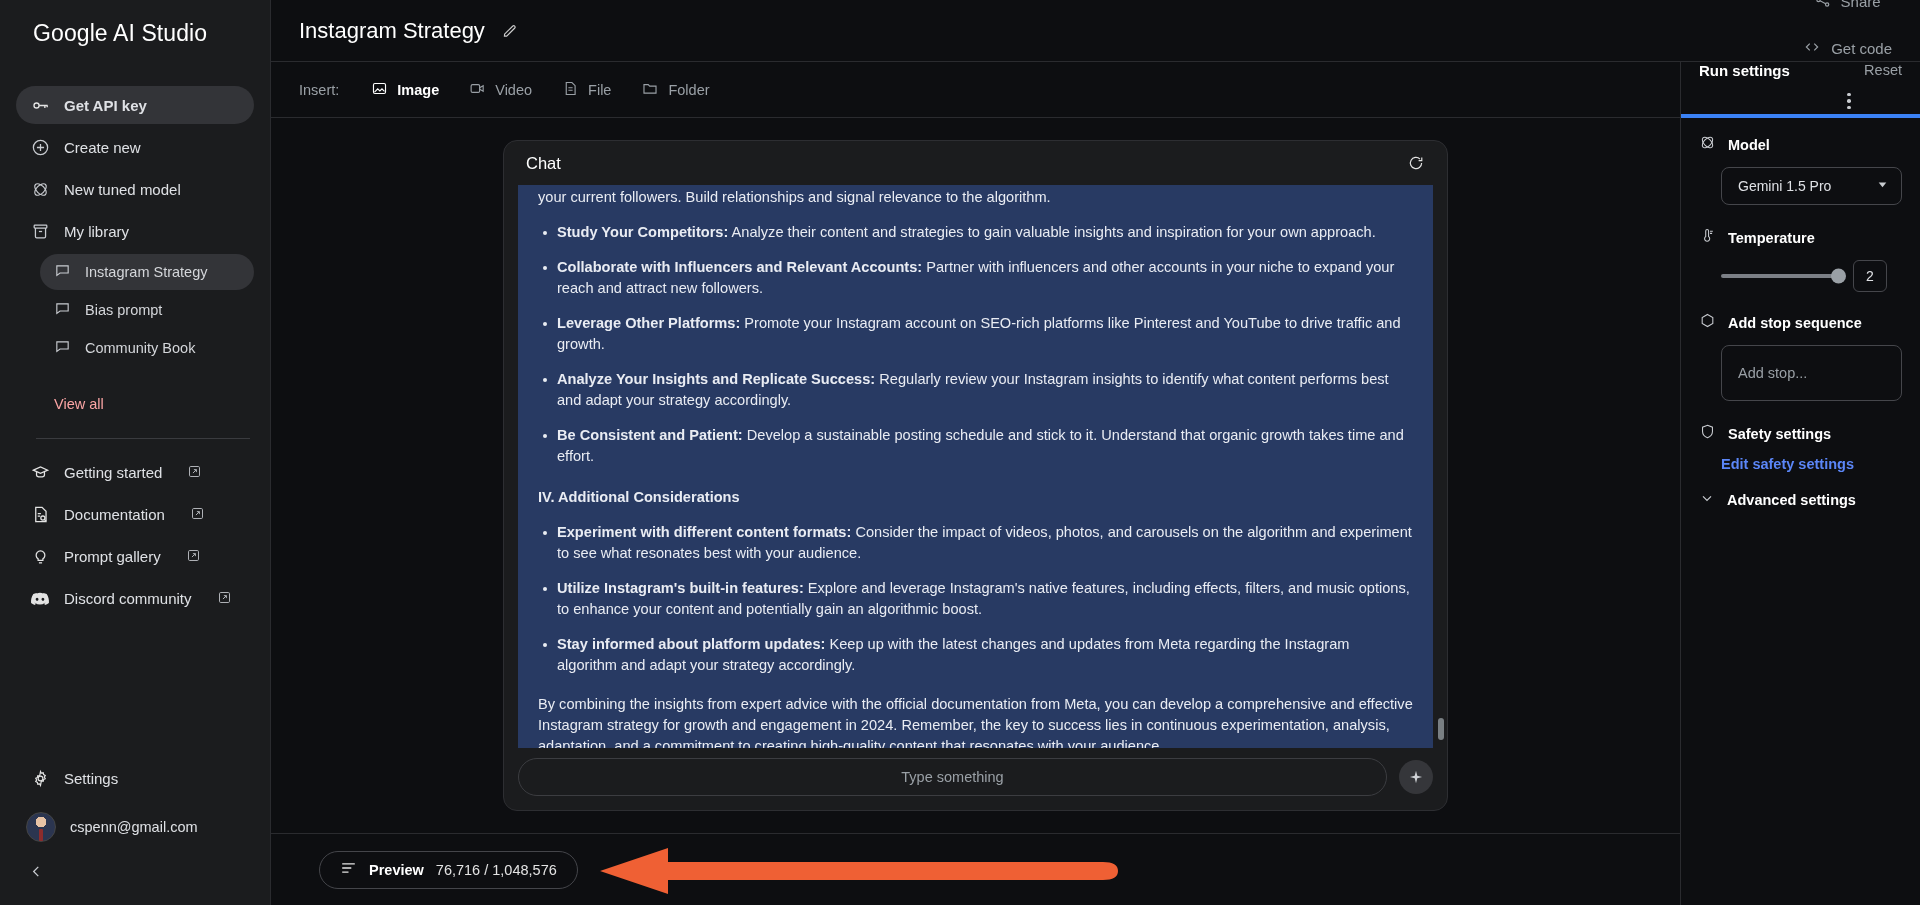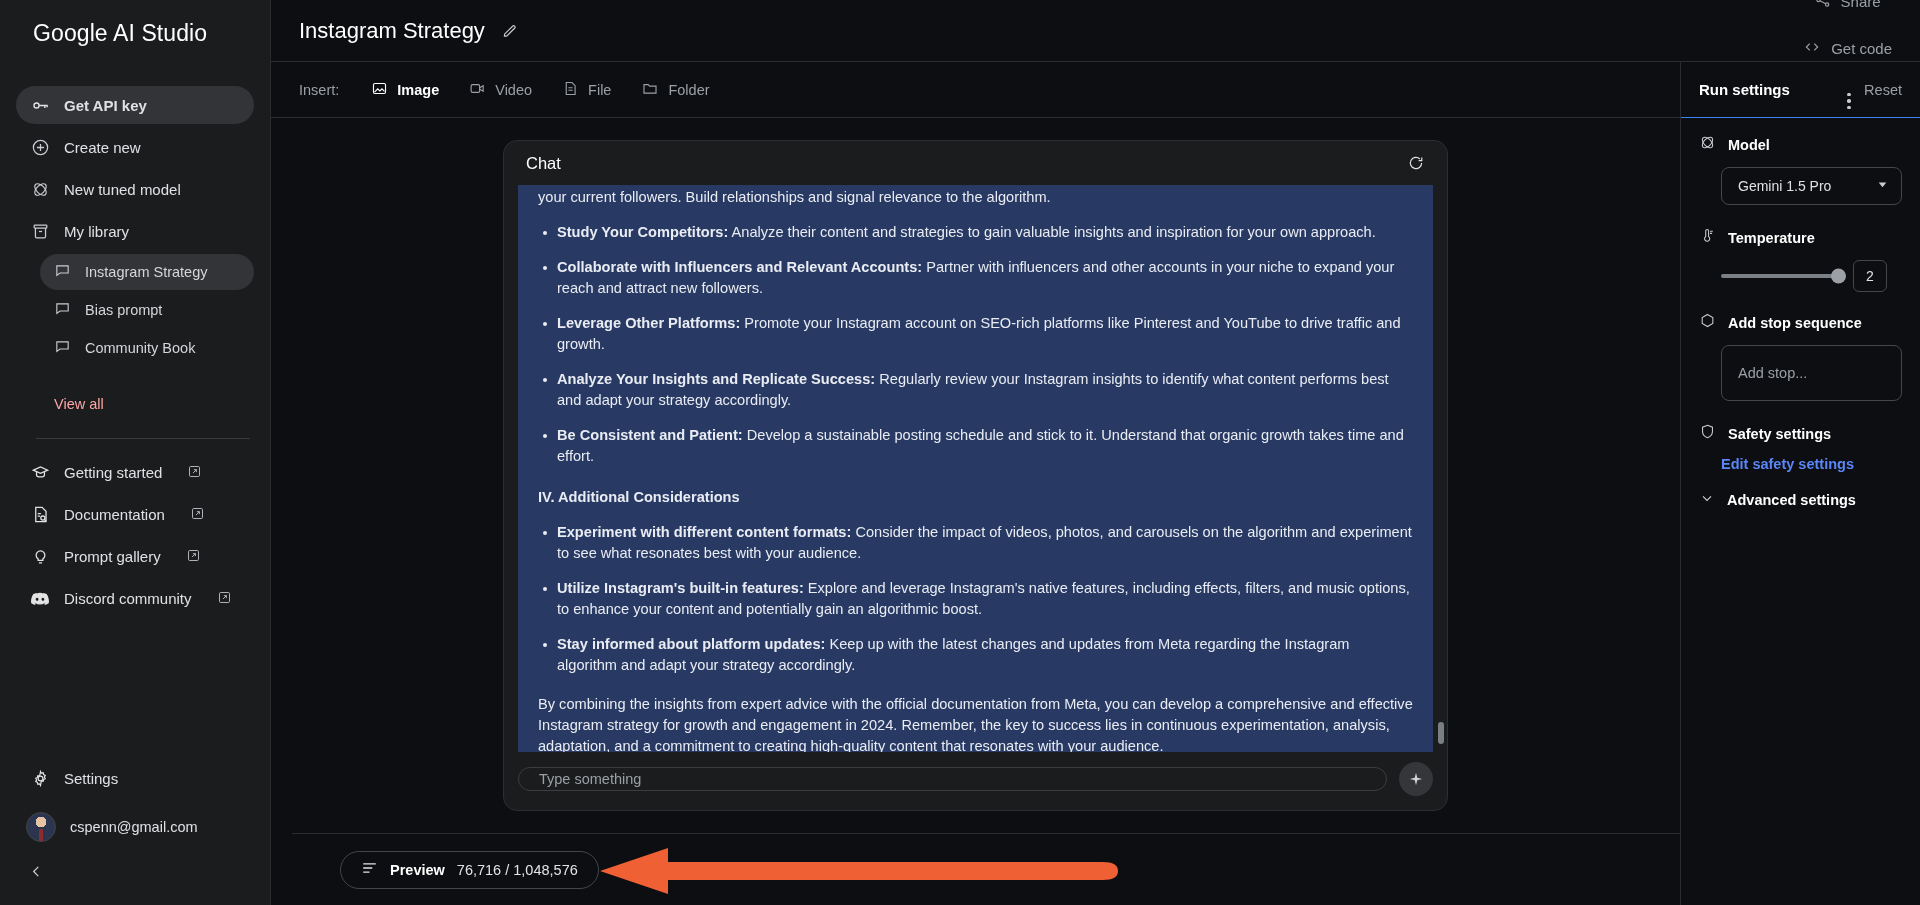--- a/index.html
+++ b/index.html
@@ -137,51 +137,51 @@
   .bubble li b, .bubble .hd { font-weight: 700; }
   .bubble .hd { display: block; margin: 20px 0 6px; }
   .bubble .closing { margin-top: 18px; }
   .scrollthumb {
     position: absolute; right: 3px; bottom: 8px; width: 6px; height: 22px;
     background: #9aa0a6; border-radius: 3px; opacity: .75;
   }
 
   .composer { padding: 10px 14px 14px; display: flex; align-items: center; gap: 12px; }
   .input {
-    flex: 1 1 auto; height: 24px; border: 1px solid #3c3d41; border-radius: 19px;
+    flex: 1 1 auto; height: 38px; border: 1px solid #3c3d41; border-radius: 19px;
     background: transparent; color: #c6c9ce; font-size: 14.5px;
-    padding: 8px 20px; font-family: inherit; outline: none;
+    padding: 8px 20px; font-family: inherit; outline: none; text-align: center;
   }
   .input::placeholder { color: #9aa0a6; }
   .send {
     width: 34px; height: 34px; flex: 0 0 34px; border-radius: 50%;
     background: #35363a; display: flex; align-items: center; justify-content: center;
     cursor: pointer; color: #cfd2d6;
   }
 
   .footer {
     height: 72px; flex: 0 0 72px; border-top: 1px solid #2a2b2f;
-    display: flex; align-items: center; padding-left: 48px; margin-left: 21px;
+    display: flex; align-items: center; padding-left: 48px;
   }
   .preview-chip {
     display: flex; align-items: center; gap: 12px; height: 38px;
     padding: 0 20px; border: 1px solid #44454a; border-radius: 19px;
     font-size: 14.5px; color: #ffffff; cursor: pointer;
   }
   .preview-chip .pv { font-weight: 700; }
   .preview-chip .tok { color: #e3e3e3; }
 
   
   .rpanel {
     width: 240px; flex: 0 0 240px; border-left: 1px solid #2a2b2f;
     display: flex; flex-direction: column;
   }
   .rhead {
-    height: 56px; flex: 0 0 56px; display: flex; align-items: center;
-    padding: 0 18px; border-bottom: 1px solid #3b82f6;
+    height: 56px; flex: 0 0 56px; display: flex; 
+    padding: 0 18px; border-bottom: 4px solid #3b82f6;
   }
   .rhead .t { font-size: 15px; color: #ffffff; font-weight: 700; }
   .rhead .reset { margin-left: auto; font-size: 14.5px; color: #9aa0a6; cursor: pointer; }
   .rbody { padding: 16px 18px 0; }
   .srow { display: flex; align-items: center; gap: 12px; margin-bottom: 12px; }
   .srow .s-lbl { font-size: 14.5px; font-weight: 700; color: #ffffff; }
   .select {
     display: flex; align-items: center; height: 38px; margin: 0 0 22px 22px;
     border: 1px solid #45464b; border-radius: 8px; padding: 0 12px 0 16px;
     font-size: 14px; color: #dfe1e5; cursor: pointer;

